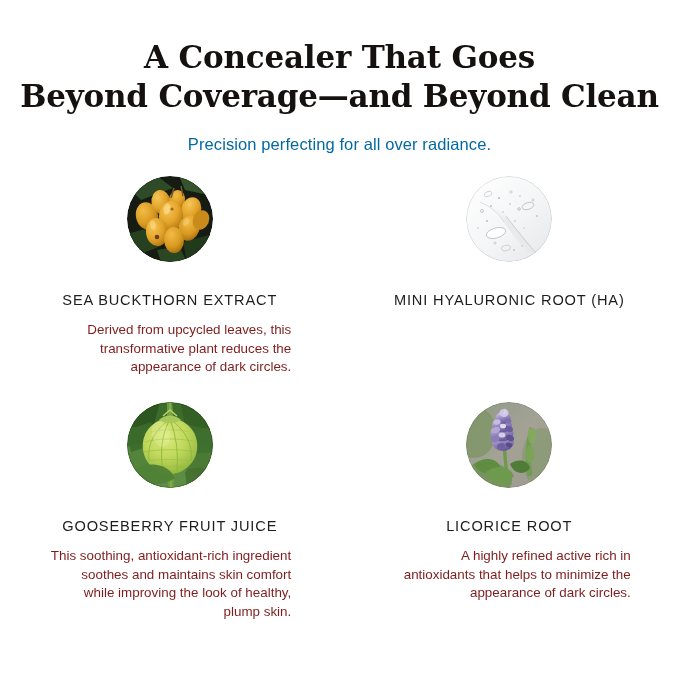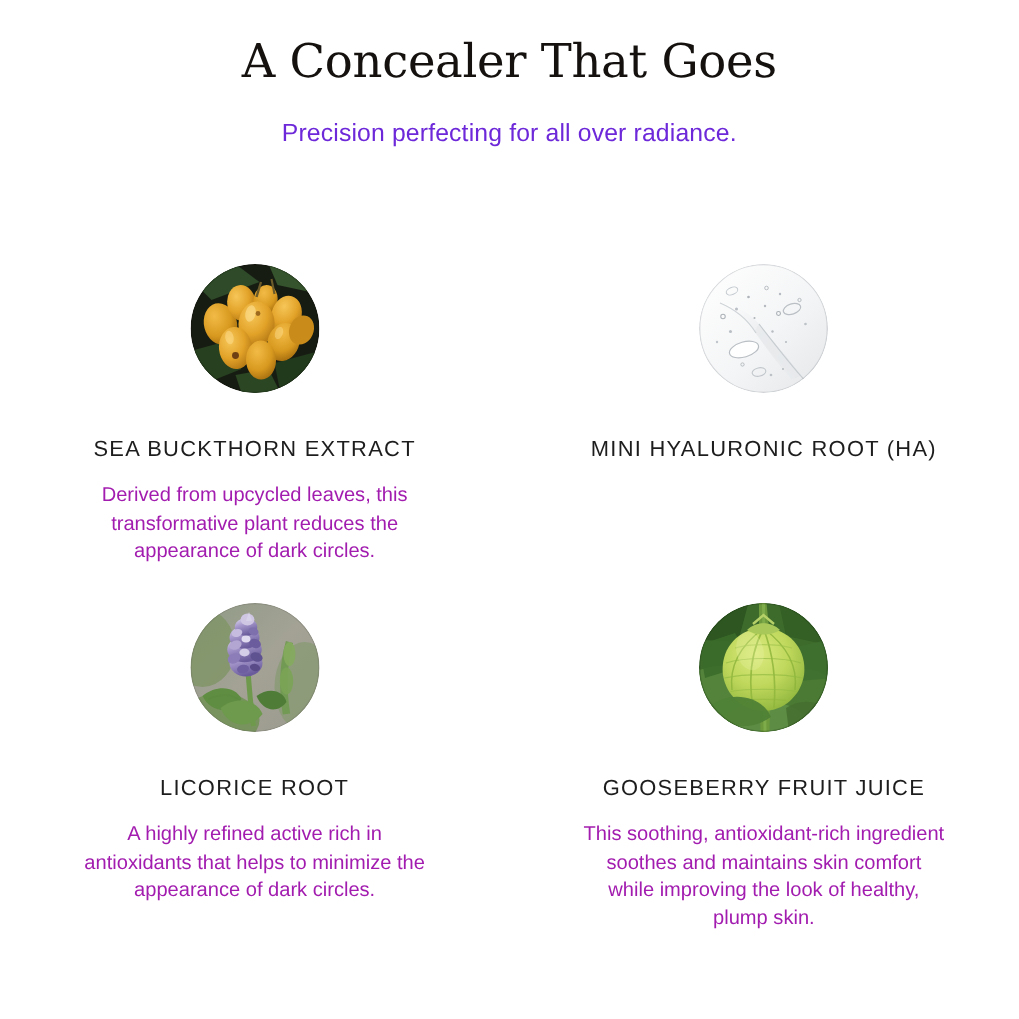--- a/index.html
+++ b/index.html
@@ -21,39 +21,39 @@
     background: #ffffff;
     box-sizing: border-box;
   }
 
   
   .headline {
     padding-top: 22px;
     text-align: center;
   }
   .headline h1 {
-    margin: 0;
+    margin: 16px;
     font-family: "DejaVu Serif", "Liberation Serif", serif;
-    font-weight: 400;
+    font-weight: 700;
     font-size: 31px;
     line-height: 39px;
     letter-spacing: -0.2px;
     color: #14110f;
   }
   .headline h1 .l2 {
     display: block;
     white-space: nowrap;
   }
   .subhead {
     margin: 17px 0 14px 0;
     font-family: "Liberation Sans", sans-serif;
     font-size: 16.5px;
     font-weight: 400;
     line-height: 22px;
-    color: #6d28d9;
+    color: #0369a1;
     letter-spacing: 0.1px;
   }
 
   
   .grid {
     position: absolute;
     top: 160px;
     left: 0;
     width: 679px;
     display: grid;
@@ -85,34 +85,35 @@
     letter-spacing: 0.85px;
     color: #1d1d1d;
     text-align: center;
     line-height: 18px;
     white-space: nowrap;
   }
   .ing-desc {
     margin-top: 12px;
     font-size: 13.4px;
     line-height: 18.6px;
-    color: #a21caf;
-    text-align: center;
+    color: #7f1d1d;
+    text-align: right;
     max-width: 243px;
   }
   .cell.row2 .swatch { margin-top: 0; }
 </style>
 </head>
 <body>
 
 <div class="page">
 
   <div class="headline">
     <h1>
       <span class="l1">A Concealer That Goes</span>
+      <span class="l2">Beyond Coverage—and Beyond Clean</span>
     </h1>
     <p class="subhead">Precision perfecting for all over radiance.</p>
   </div>
 
   <div class="grid">
 
     <div class="cell">
       <div class="swatch">
         <svg viewBox="0 0 86 86" xmlns="http://www.w3.org/2000/svg">
           <defs>
@@ -219,20 +220,74 @@
           </g>
         </svg>
       </div>
       <div class="ing-name">MINI HYALURONIC ROOT (HA)</div>
     </div>
 
     <div class="cell row2">
       <div class="swatch">
         <svg viewBox="0 0 86 86" xmlns="http://www.w3.org/2000/svg">
           <defs>
+            <clipPath id="c4">
+                <circle cx="43" cy="43" r="43"></circle>
+              </clipPath>
+            <radialGradient id="g4h" cx="42%" cy="32%" r="70%">
+              <stop offset="0%" stop-color="#dcea7f"></stop>
+              <stop offset="55%" stop-color="#bfd85c"></stop>
+              <stop offset="100%" stop-color="#93b83f"></stop>
+            </radialGradient>
+          </defs>
+          <g clip-path="url(#c4)">
+            <rect width="86" height="86" fill="#3d6b2c"></rect>
+
+            <path d="M-6 0 L34 -4 L26 26 L-8 24 Z" fill="#2d5620"></path>
+            <path d="M52 -6 L92 2 L86 28 L58 22 Z" fill="#345f25"></path>
+            <ellipse cx="14" cy="62" rx="26" ry="20" fill="#54843b"></ellipse>
+            <ellipse cx="70" cy="66" rx="24" ry="22" fill="#4a7a33"></ellipse>
+            <ellipse cx="44" cy="80" rx="28" ry="14" fill="#5d8d44"></ellipse>
+            <path d="M0 28 L24 20 L36 40 L4 50 Z" fill="#3b6b2a" opacity="0.9"></path>
+            <path d="M62 30 L88 24 L90 50 L66 52 Z" fill="#3f7030" opacity="0.9"></path>
+
+            <path d="M45 0 L48 30 L47 86 L41 86 L40 30 L40 0 Z" fill="#6d9a3c"></path>
+            <path d="M43 0 L44 86" stroke="#87b350" stroke-width="2" fill="none" opacity="0.7"></path>
+
+            <path d="M43 16 C62 18 72 32 70 48 C68 62 56 72 43 72 C30 72 18 62 16 48 C14 32 24 18 43 16 Z" fill="url(#g4h)"></path>
+
+            <path d="M43 17 C36 30 32 46 36 70" stroke="#8fb63c" stroke-width="1.1" fill="none" opacity="0.85"></path>
+            <path d="M43 17 C48 30 52 46 50 70" stroke="#8fb63c" stroke-width="1.1" fill="none" opacity="0.85"></path>
+            <path d="M43 17 C28 28 20 42 22 58" stroke="#8cb33a" stroke-width="1" fill="none" opacity="0.8"></path>
+            <path d="M43 17 C58 28 66 42 64 58" stroke="#8cb33a" stroke-width="1" fill="none" opacity="0.8"></path>
+            <path d="M18 40 C30 36 56 36 68 40" stroke="#93ba42" stroke-width="0.8" fill="none" opacity="0.7"></path>
+            <path d="M17 50 C30 47 56 47 69 50" stroke="#93ba42" stroke-width="0.8" fill="none" opacity="0.7"></path>
+            <path d="M21 59 C32 57 54 57 65 59" stroke="#93ba42" stroke-width="0.8" fill="none" opacity="0.6"></path>
+            <path d="M24 30 C34 27 52 27 62 30" stroke="#9cc149" stroke-width="0.7" fill="none" opacity="0.6"></path>
+            <path d="M28 65 C34 64 52 64 58 65" stroke="#8fb63c" stroke-width="0.7" fill="none" opacity="0.5"></path>
+
+            <path d="M32 18 C38 12 48 12 54 18 C48 22 38 22 32 18 Z" fill="#a9c85a"></path>
+            <path d="M36 14 L43 8 L50 14" stroke="#b6d168" stroke-width="1.6" fill="none"></path>
+
+            <ellipse cx="34" cy="32" rx="9" ry="13" fill="#e8f3a8" opacity="0.28" transform="rotate(-14 34 32)"></ellipse>
+
+            <path d="M8 68 C22 58 42 62 48 76 C34 86 14 84 8 68 Z" fill="#4f8136" opacity="0.95"></path>
+            <path d="M58 70 C70 62 86 66 90 78 L60 86 Z" fill="#466f30" opacity="0.9"></path>
+            <circle cx="43" cy="43" r="42.6" fill="none" stroke="#1f3a18" stroke-opacity="0.35" stroke-width="1"></circle>
+          </g>
+        </svg>
+      </div>
+      <div class="ing-name">GOOSEBERRY FRUIT JUICE</div>
+      <div class="ing-desc">This soothing, antioxidant-rich ingredient soothes and maintains skin comfort while improving the look of healthy, plump skin.</div>
+    </div>
+
+    <div class="cell row2">
+      <div class="swatch">
+        <svg viewBox="0 0 86 86" xmlns="http://www.w3.org/2000/svg">
+          <defs>
             <clipPath id="c3">
                 <circle cx="43" cy="43" r="43"></circle>
               </clipPath>
             <linearGradient id="g3bg" x1="0" y1="0" x2="1" y2="1">
               <stop offset="0%" stop-color="#8f9a85"></stop>
               <stop offset="50%" stop-color="#a3a295"></stop>
               <stop offset="100%" stop-color="#9b9a8e"></stop>
             </linearGradient>
             <linearGradient id="g3f" x1="0" y1="0" x2="0.4" y2="1">
               <stop offset="0%" stop-color="#e2dcf0"></stop>
@@ -277,68 +332,14 @@
             <path d="M44 62 C52 56 62 58 64 66 C58 74 48 72 44 62 Z" fill="#4f7d38"></path>
             <path d="M12 64 C20 60 28 61 33 65" stroke="#46703010" stroke-width="1" fill="none"></path>
             <circle cx="43" cy="43" r="42.6" fill="none" stroke="#6b6b60" stroke-opacity="0.3" stroke-width="1"></circle>
           </g>
         </svg>
       </div>
       <div class="ing-name">LICORICE ROOT</div>
       <div class="ing-desc">A highly refined active rich in antioxidants that helps to minimize the appearance of dark circles.</div>
     </div>
 
-    <div class="cell row2">
-      <div class="swatch">
-        <svg viewBox="0 0 86 86" xmlns="http://www.w3.org/2000/svg">
-          <defs>
-            <clipPath id="c4">
-                <circle cx="43" cy="43" r="43"></circle>
-              </clipPath>
-            <radialGradient id="g4h" cx="42%" cy="32%" r="70%">
-              <stop offset="0%" stop-color="#dcea7f"></stop>
-              <stop offset="55%" stop-color="#bfd85c"></stop>
-              <stop offset="100%" stop-color="#93b83f"></stop>
-            </radialGradient>
-          </defs>
-          <g clip-path="url(#c4)">
-            <rect width="86" height="86" fill="#3d6b2c"></rect>
-
-            <path d="M-6 0 L34 -4 L26 26 L-8 24 Z" fill="#2d5620"></path>
-            <path d="M52 -6 L92 2 L86 28 L58 22 Z" fill="#345f25"></path>
-            <ellipse cx="14" cy="62" rx="26" ry="20" fill="#54843b"></ellipse>
-            <ellipse cx="70" cy="66" rx="24" ry="22" fill="#4a7a33"></ellipse>
-            <ellipse cx="44" cy="80" rx="28" ry="14" fill="#5d8d44"></ellipse>
-            <path d="M0 28 L24 20 L36 40 L4 50 Z" fill="#3b6b2a" opacity="0.9"></path>
-            <path d="M62 30 L88 24 L90 50 L66 52 Z" fill="#3f7030" opacity="0.9"></path>
-
-            <path d="M45 0 L48 30 L47 86 L41 86 L40 30 L40 0 Z" fill="#6d9a3c"></path>
-            <path d="M43 0 L44 86" stroke="#87b350" stroke-width="2" fill="none" opacity="0.7"></path>
-
-            <path d="M43 16 C62 18 72 32 70 48 C68 62 56 72 43 72 C30 72 18 62 16 48 C14 32 24 18 43 16 Z" fill="url(#g4h)"></path>
-
-            <path d="M43 17 C36 30 32 46 36 70" stroke="#8fb63c" stroke-width="1.1" fill="none" opacity="0.85"></path>
-            <path d="M43 17 C48 30 52 46 50 70" stroke="#8fb63c" stroke-width="1.1" fill="none" opacity="0.85"></path>
-            <path d="M43 17 C28 28 20 42 22 58" stroke="#8cb33a" stroke-width="1" fill="none" opacity="0.8"></path>
-            <path d="M43 17 C58 28 66 42 64 58" stroke="#8cb33a" stroke-width="1" fill="none" opacity="0.8"></path>
-            <path d="M18 40 C30 36 56 36 68 40" stroke="#93ba42" stroke-width="0.8" fill="none" opacity="0.7"></path>
-            <path d="M17 50 C30 47 56 47 69 50" stroke="#93ba42" stroke-width="0.8" fill="none" opacity="0.7"></path>
-            <path d="M21 59 C32 57 54 57 65 59" stroke="#93ba42" stroke-width="0.8" fill="none" opacity="0.6"></path>
-            <path d="M24 30 C34 27 52 27 62 30" stroke="#9cc149" stroke-width="0.7" fill="none" opacity="0.6"></path>
-            <path d="M28 65 C34 64 52 64 58 65" stroke="#8fb63c" stroke-width="0.7" fill="none" opacity="0.5"></path>
-
-            <path d="M32 18 C38 12 48 12 54 18 C48 22 38 22 32 18 Z" fill="#a9c85a"></path>
-            <path d="M36 14 L43 8 L50 14" stroke="#b6d168" stroke-width="1.6" fill="none"></path>
-
-            <ellipse cx="34" cy="32" rx="9" ry="13" fill="#e8f3a8" opacity="0.28" transform="rotate(-14 34 32)"></ellipse>
-
-            <path d="M8 68 C22 58 42 62 48 76 C34 86 14 84 8 68 Z" fill="#4f8136" opacity="0.95"></path>
-            <path d="M58 70 C70 62 86 66 90 78 L60 86 Z" fill="#466f30" opacity="0.9"></path>
-            <circle cx="43" cy="43" r="42.6" fill="none" stroke="#1f3a18" stroke-opacity="0.35" stroke-width="1"></circle>
-          </g>
-        </svg>
-      </div>
-      <div class="ing-name">GOOSEBERRY FRUIT JUICE</div>
-      <div class="ing-desc">This soothing, antioxidant-rich ingredient soothes and maintains skin comfort while improving the look of healthy, plump skin.</div>
-    </div>
-
   </div>
 </div>
 
 </body></html>

